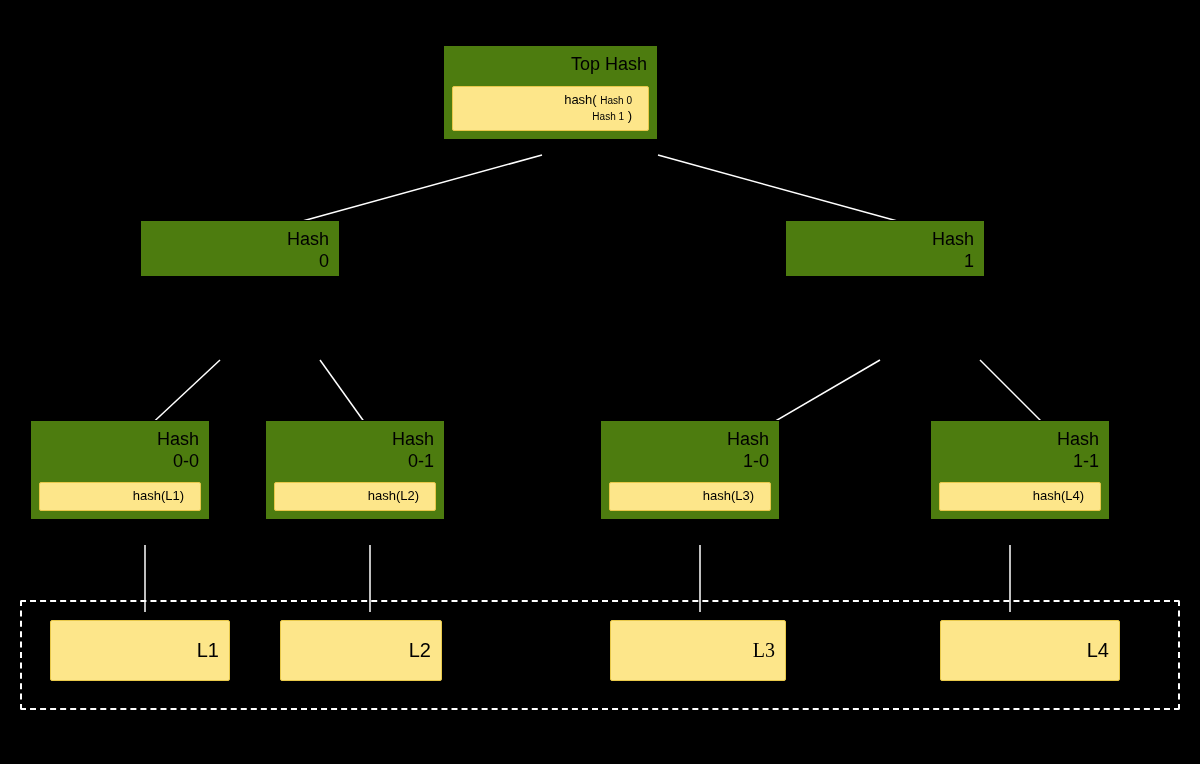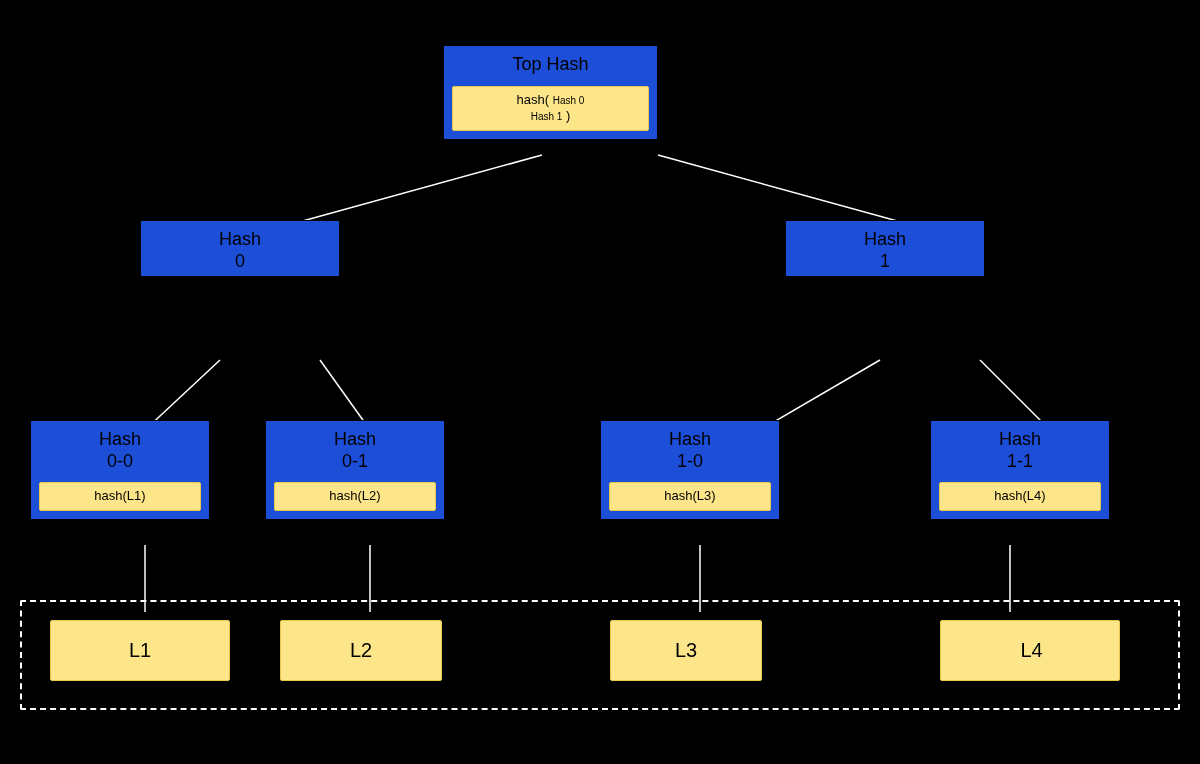--- a/index.html
+++ b/index.html
@@ -25,53 +25,53 @@
       top: 0;
       left: 0;
       width: 1200px;
       height: 764px;
       pointer-events: none;
     }
 
     
     .node {
       position: absolute;
-      background: #1d4ed8;
+      background: #4d7c0f;
       border: 1.5px solid #000;
-      text-align: center;
+      text-align: right;
     }
 
     .node-title {
       font-size: 18px;
       font-weight: normal;
       padding: 8px 10px 4px;
       line-height: 1.2;
     }
 
     .node-hash-box {
       background: #fde68a;
       border: 1px solid #e8c84a;
       margin: 6px 8px 8px;
-      padding: 5px 4px;
+      padding: 5px 16px;
       font-size: 13px;
       line-height: 1.3;
       border-radius: 2px;
     }
 
     .node-hash-box .small-text {
       font-size: 10px;
       line-height: 1.2;
     }
 
     
     .leaf-node {
       position: absolute;
       background: #fde68a;
       border: 1.5px solid #e8c84a;
-      text-align: center;
+      text-align: right;
       padding: 18px 10px;
       font-size: 20px;
       font-weight: normal;
       border-radius: 2px;
     }
 
     
     .dashed-container {
       position: absolute;
       border: 2px dashed #fff;
@@ -147,21 +147,21 @@
   </div>
 
   <div class="leaf-node" style="left: 50px; top: 620px; width: 180px;">
     <span>L1</span>
   </div>
 
   <div class="leaf-node" style="left: 280px; top: 620px; width: 162px;">
     <span>L2</span>
   </div>
 
-  <div class="leaf-node" style="left: 610px; top: 620px; width: 152px;">
+  <div class="leaf-node" style="left: 610px; top: 620px; width: 176px; font-family: Liberation Serif, serif;">
     <span>L3</span>
   </div>
 
   <div class="leaf-node" style="left: 940px; top: 620px; width: 180px; padding-left: 13px;">
     <span>L4</span>
   </div>
 
 </div>
 
 </body></html>

